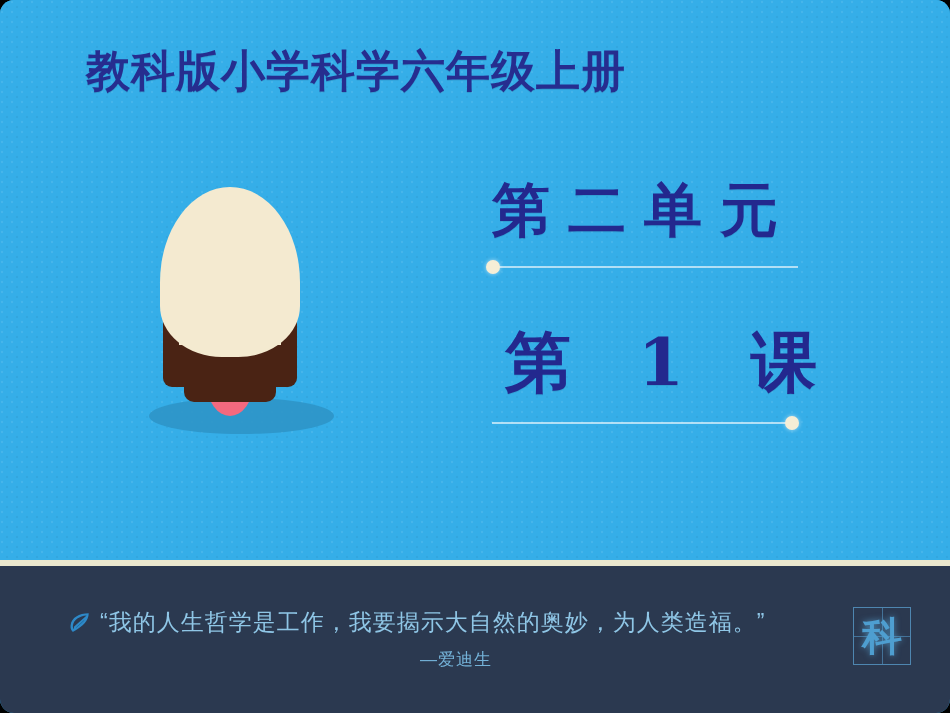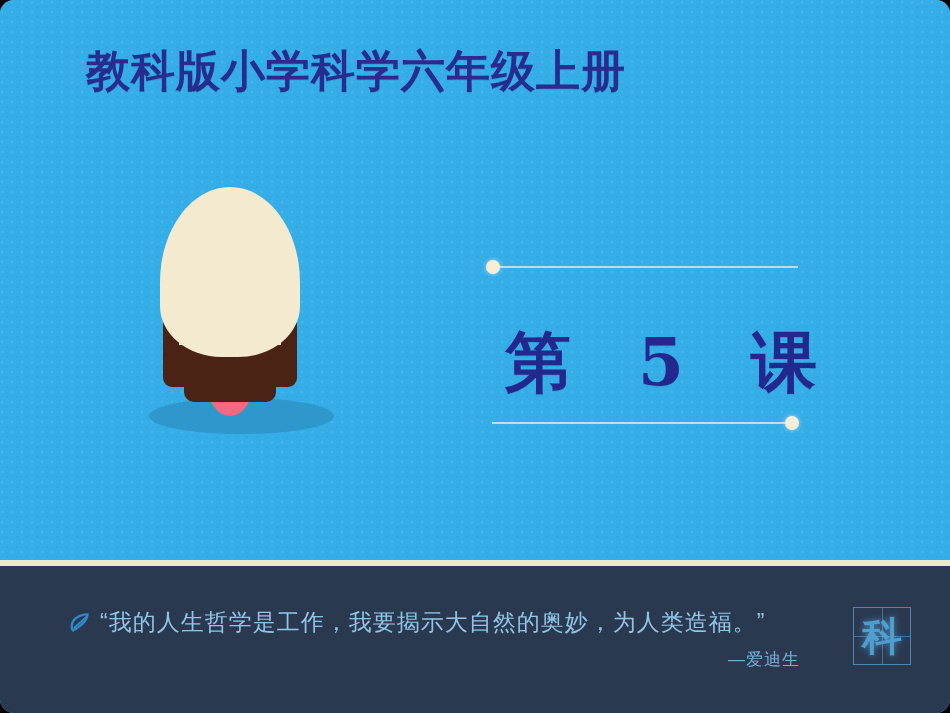--- a/index.html
+++ b/index.html
@@ -196,21 +196,21 @@
     font-size: 23px;
     line-height: 28px;
     color: #8fc6e6;
     letter-spacing: 1px;
   }
   #quote-attribution {
     position: absolute;
     left: 420px;
     top: 648px;
     width: 380px;
-    text-align: right;
+    text-align: left;
     font-size: 17px;
     color: #74b2d8;
     letter-spacing: 1px;
   }
   #brand-logo {
     position: absolute;
     left: 853px;
     top: 607px;
     width: 58px;
     height: 58px;
@@ -254,24 +254,25 @@
     <div id="bulb-tip"></div>
     <div id="base-foot"></div>
     <div class="base-ridge" id="base-ridge-3"></div>
     <div class="base-ridge" id="base-ridge-2"></div>
     <div class="base-ridge" id="base-ridge-1"></div>
     <div id="bulb-base"></div>
     <div id="bulb-glass-neck"></div>
     <div id="bulb-glass"></div>
   </div>
 
+  <div class="heading-line" id="unit-heading">第二单元</div>
   <div class="rule" id="rule-top"></div>
   <div class="rule-dot" id="rule-dot-left"></div>
 
-  <div class="heading-line" id="lesson-heading">第 5 课</div>
+  <div class="heading-line" id="lesson-heading">第 1 课</div>
   <div class="rule" id="rule-bottom"></div>
   <div class="rule-dot" id="rule-dot-right"></div>
 
   <div id="divider"></div>
   <div id="footer"></div>
 
   <svg id="leaf-icon" viewBox="0 0 24 24">
     <path d="M21 3C12 3 5 7 4.2 14.2c-.3 2.6.6 4.7 2.2 6.1l1.3-1.6C6.6 17.5 6.2 16 6.4 14.4 7.1 9 12.4 5.6 19 5.1c-3.8 3.4-7.6 6.8-11.5 10.2l-.9 4.8 2-1.2C14.5 15.5 21 10.2 21 3z" fill="#2e89c8"></path>
     <path d="M9.5 16.2c2.4-2.3 4.9-4.6 7.4-6.8" stroke="#1d6fa8" stroke-width="0.9" fill="none"></path>
   </svg>

